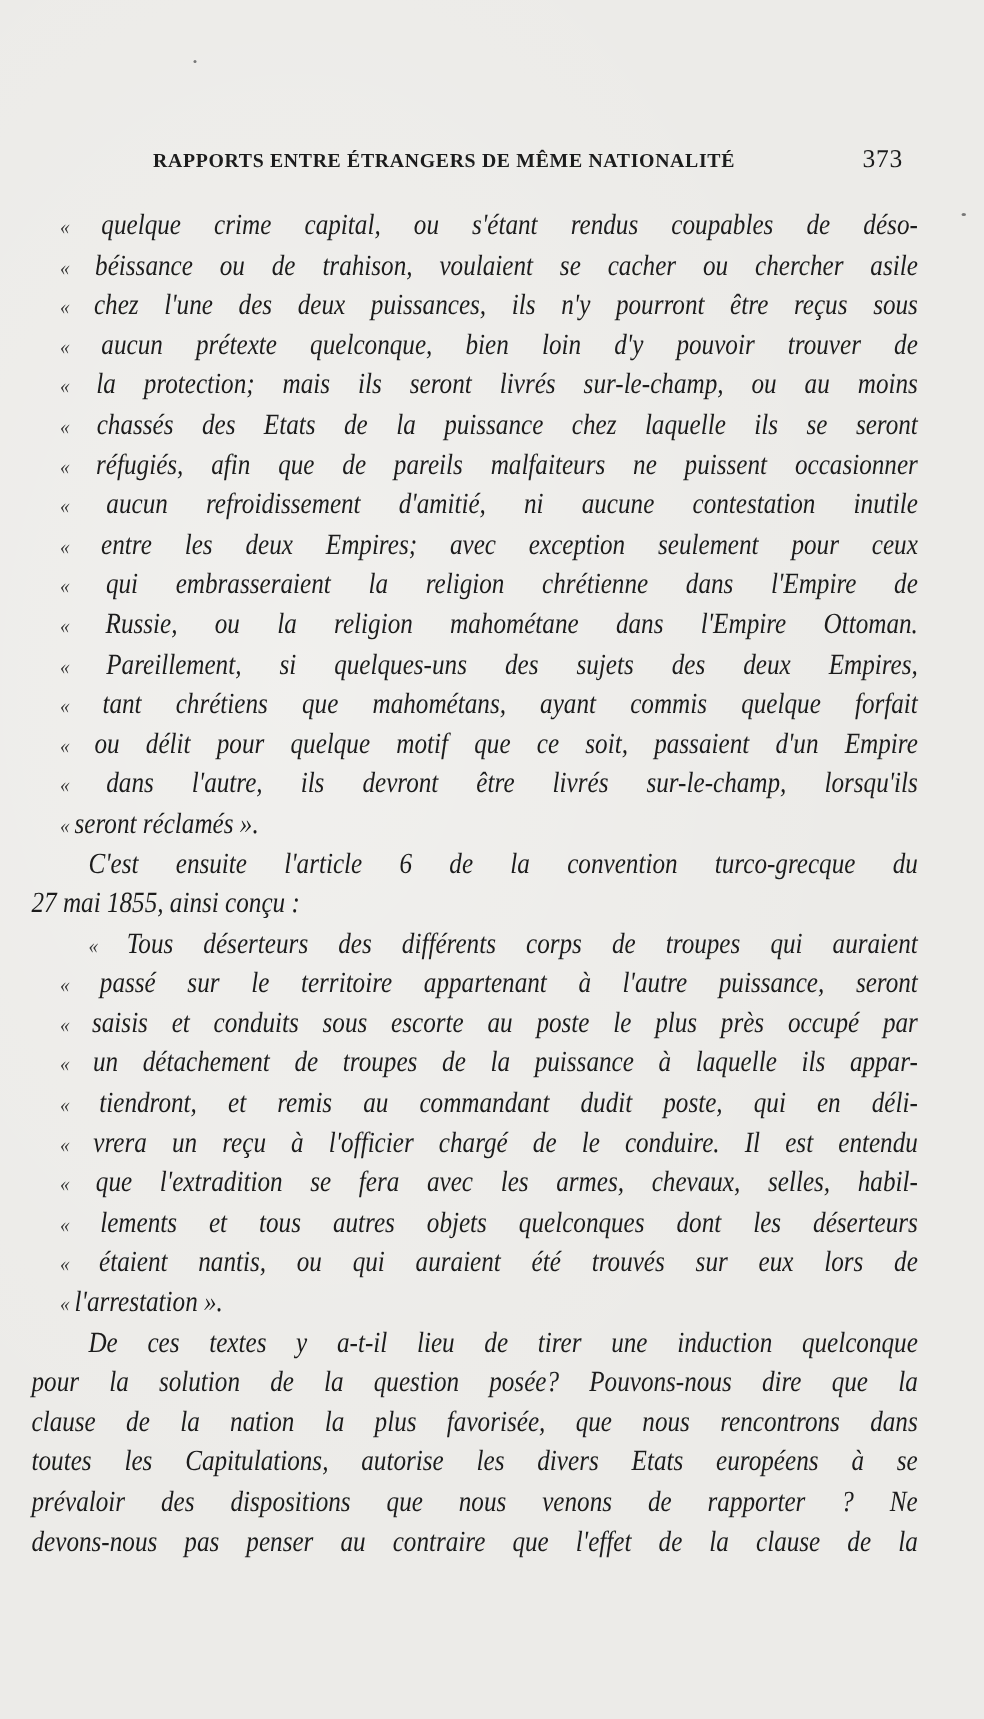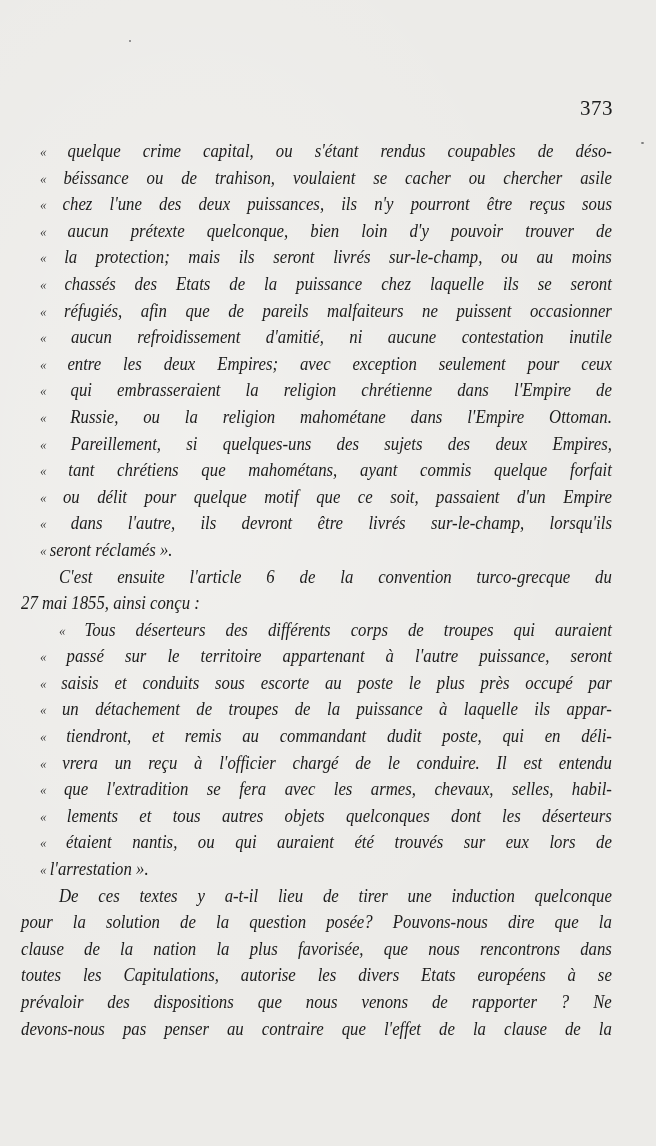--- a/index.html
+++ b/index.html
@@ -34,23 +34,23 @@
       letter-spacing: 0.45px;
       white-space: nowrap;
     }
     .running-head .title {
       position: absolute;
       left: 0;
       top: 3px;
     }
     .running-head .folio {
       position: absolute;
-      right: 1px;
+      right: 12px;
       top: 0;
-      font-size: 21px;
+      font-size: 17px;
       font-weight: normal;
       letter-spacing: 0.5px;
     }
     .body-text {
       position: absolute;
       left: 40px;
       top: 138px;
       width: 572px;
       font-style: italic;
     }
@@ -86,20 +86,21 @@
       background: #777;
       border-radius: 50%;
     }
   </style>
 </head>
 <body>
 
 <div class="page">
 
   <div class="running-head">
+    <span class="title">RAPPORTS ENTRE ÉTRANGERS DE MÊME NATIONALITÉ</span>
     <span class="folio">373</span>
   </div>
 
   <div class="body-text">
     <div class="line quote">quelque crime capital, ou s'étant rendus coupables de déso-</div>
     <div class="line quote">béissance ou de trahison, voulaient se cacher ou chercher asile</div>
     <div class="line quote">chez l'une des deux puissances, ils n'y pourront être reçus sous</div>
     <div class="line quote">aucun prétexte quelconque, bien loin d'y pouvoir trouver de</div>
     <div class="line quote">la protection; mais ils seront livrés sur-le-champ, ou au moins</div>
     <div class="line quote">chassés des Etats de la puissance chez laquelle ils se seront</div>

